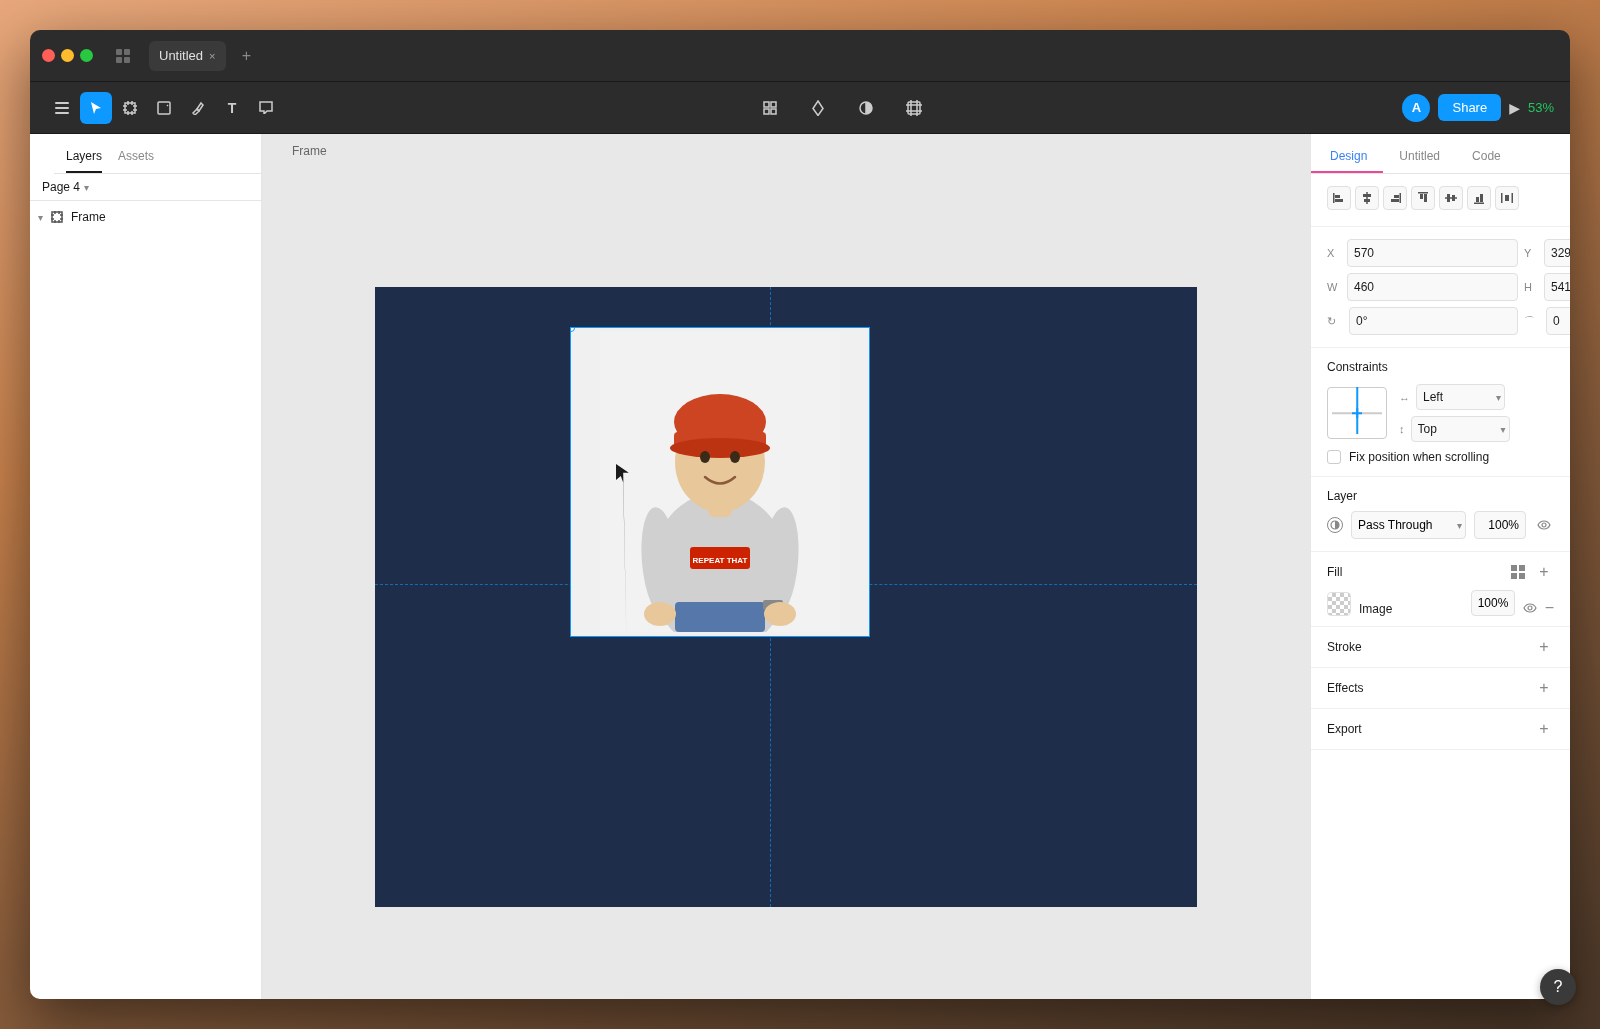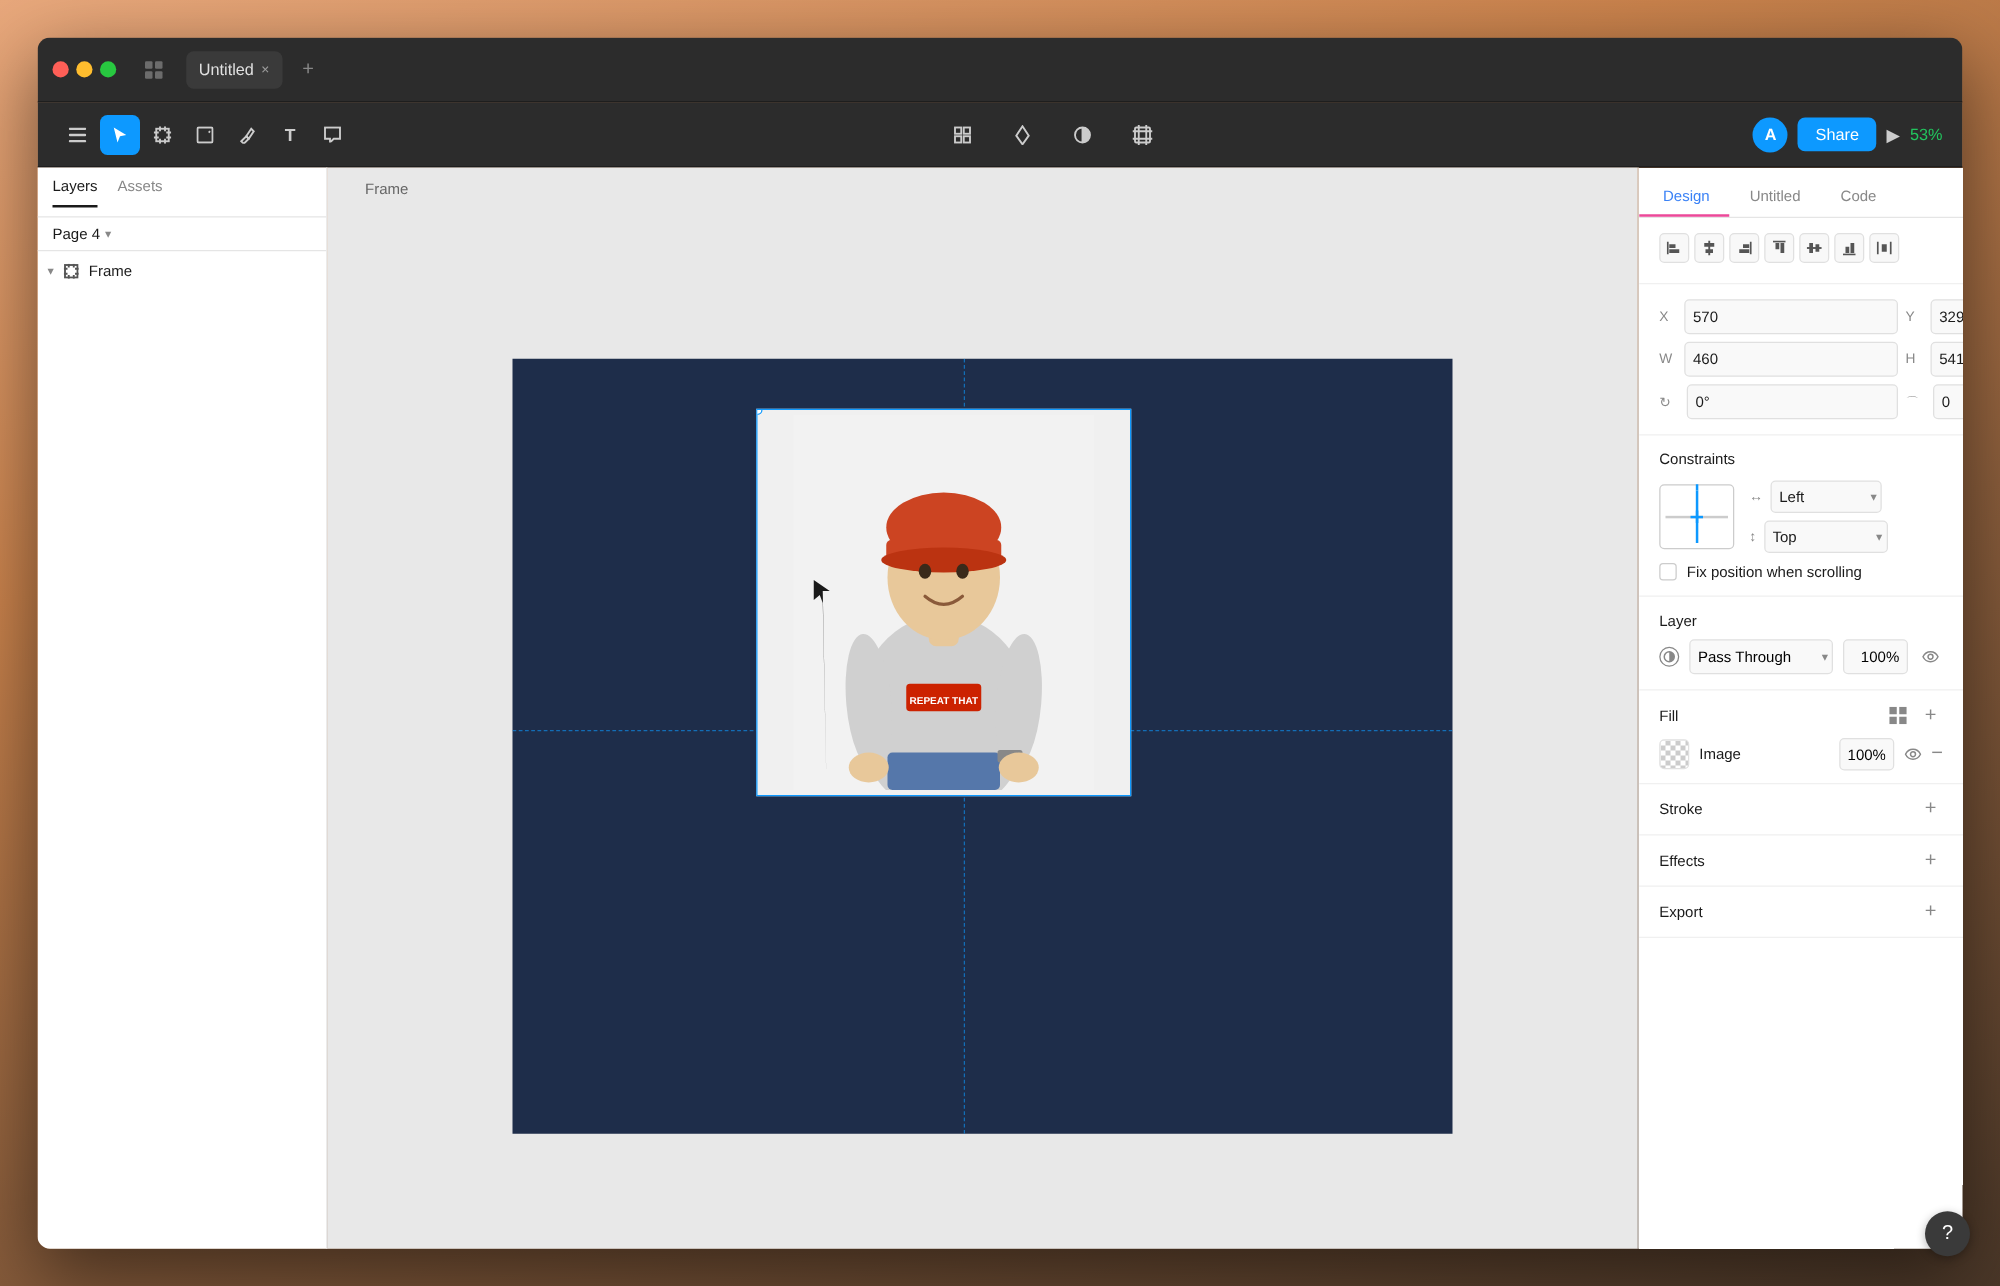--- a/index.html
+++ b/index.html
@@ -61,21 +61,21 @@
     .main { display: flex; height: calc(1029px - 104px); }
 
     
     .sidebar {
       width: 232px;
       background: #fff;
       border-right: 1px solid #e5e5e5;
       display: flex;
       flex-direction: column;
     }
-    .sidebar-tabs { display: flex; border-bottom: 1px solid #e5e5e5; padding: 0 12px; height: 40px; align-items: center; gap: 16px; }
+    .sidebar-tabs { display: flex; border-bottom: 1px solid #e5e5e5; padding: 0 12px; height: 40px; align-items: flex-end; gap: 16px; margin-left: 24px; }
     .sidebar-tab { font-size: 12px; padding-bottom: 8px; cursor: pointer; color: #888; border-bottom: 2px solid transparent; }
     .sidebar-tab.active { color: #1a1a1a; border-bottom: 2px solid #1a1a1a; font-weight: 500; }
     .page-selector { display: flex; align-items: center; gap: 4px; font-size: 12px; color: #1a1a1a; cursor: pointer; padding: 6px 12px; border-bottom: 1px solid #e5e5e5; }
     .layer-item { display: flex; align-items: center; padding: 0 12px; height: 32px; cursor: pointer; gap: 6px; }
     .layer-item.selected { background: #e8f0fe; }
     .layer-icon { width: 16px; height: 16px; display: flex; align-items: center; justify-content: center; color: #555; font-size: 12px; flex-shrink: 0; }
     .layer-name { font-size: 12px; color: #1a1a1a; flex: 1; }
     .layer-actions { display: flex; gap: 4px; opacity: 0; }
     .layer-action-btn { width: 16px; height: 16px; display: flex; align-items: center; justify-content: center; color: #888; font-size: 10px; }
     .frame-item { padding-left: 8px; }
@@ -96,21 +96,21 @@
     }
     .canvas-bg {
       position: absolute;
       top: 0; left: 0; right: 0; bottom: 0;
       display: flex;
       align-items: center;
       justify-content: center;
     }
     .frame-container {
       position: relative;
-      width: 752px;
+      width: 822px;
       height: 620px;
     }
     .frame-box {
       position: absolute;
       top: 0; left: 0;
       width: 100%; height: 100%;
       background: #1e2d4a;
       overflow: hidden;
     }
     
@@ -213,21 +213,21 @@
     .blend-select-wrapper::after { content: '▾'; position: absolute; right: 4px; top: 50%; transform: translateY(-50%); font-size: 10px; color: #888; pointer-events: none; }
     .blend-select { width: 100%; height: 28px; border: 1px solid #e0e0e0; border-radius: 4px; font-size: 12px; padding: 0 20px 0 6px; background: #f9f9f9; outline: none; appearance: none; cursor: pointer; }
     .opacity-input { width: 52px; height: 28px; border: 1px solid #e0e0e0; border-radius: 4px; font-size: 12px; padding: 0 6px; text-align: right; background: #f9f9f9; outline: none; }
     .layer-visibility { width: 20px; height: 20px; display: flex; align-items: center; justify-content: center; color: #888; cursor: pointer; font-size: 13px; }
 
     
     .fill-section { padding: 10px 16px; border-bottom: 1px solid #f0f0f0; }
     .section-header { display: flex; align-items: center; justify-content: space-between; margin-bottom: 8px; }
     .section-title { font-size: 12px; font-weight: 500; color: #1a1a1a; }
     .section-add { width: 20px; height: 20px; display: flex; align-items: center; justify-content: center; color: #888; cursor: pointer; font-size: 16px; line-height: 1; }
-    .fill-row { display: flex; align-items: center; gap: 8px; }
+    .fill-row { display: flex; align-items: flex-end; gap: 8px; }
     .fill-swatch { width: 24px; height: 24px; border-radius: 4px; cursor: pointer; overflow: hidden; border: 1px solid #e0e0e0; }
     .fill-image-swatch { background: repeating-conic-gradient(#ccc 0% 25%, white 0% 50%) 0 0 / 8px 8px; }
     .fill-type { font-size: 12px; color: #1a1a1a; flex: 1; }
     .fill-opacity { width: 44px; height: 26px; border: 1px solid #e0e0e0; border-radius: 4px; font-size: 12px; padding: 0 6px; text-align: right; background: #f9f9f9; outline: none; }
     .fill-eye { color: #888; cursor: pointer; font-size: 13px; }
     .fill-minus { color: #888; cursor: pointer; font-size: 16px; line-height: 1; }
     .section-add-row { display: flex; align-items: center; justify-content: space-between; }
 
     
     .help-btn {

